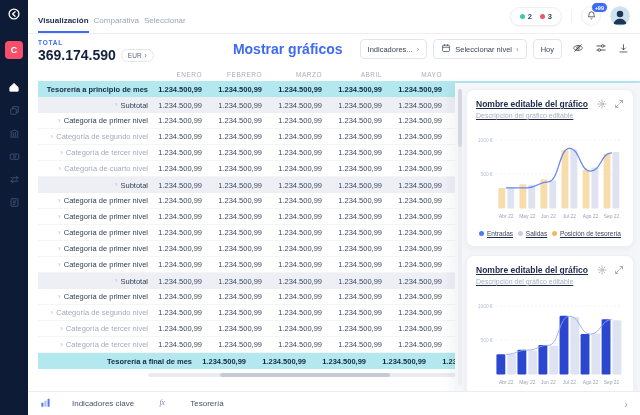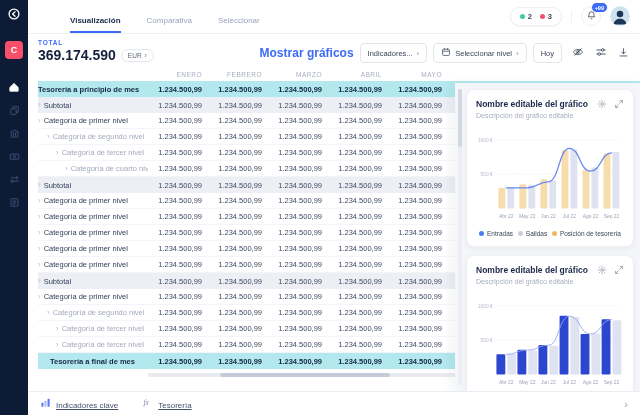--- a/index.html
+++ b/index.html
@@ -12,72 +12,72 @@
   .logo { width:15px; height:15px; margin-bottom:20px; display:flex; align-items:center; justify-content:center; }
   .ws { width:18px; height:18px; border-radius:4px; background:#f8506b; color:#fff; font-size:9px; font-weight:bold; display:flex; align-items:center; justify-content:center; margin-bottom:20px; }
   .nav { display:flex; flex-direction:column; gap:7px; align-items:center; }
   .nav .ico { width:16px; height:16px; display:flex; align-items:center; justify-content:center; color:#47587e; cursor:pointer; }
   .nav .ico.active { color:#ffffff; }
 
   
   .main { flex:1; position:relative; height:100%; background:#fff; min-width:0; }
   .topbar { padding:8px 10px 0 10px; position:relative; border-bottom:1px solid #edeff4; }
   .title { font-size:13px; font-weight:bold; color:#14213d; letter-spacing:.2px; }
-  .tabs { display:flex; gap:26px; margin-top:8px;margin-left:32px; }
+  .tabs { display:flex; gap:5px; margin-top:8px; }
   .tab { font-size:8px; color:#9aa3b8; padding-bottom:6px; border-bottom:2px solid transparent; cursor:pointer; }
   .tab.active { color:#1c2b4a; font-weight:bold; border-color:#3d6bf5; }
   .top-right { position:absolute; top:6px; right:10px; display:flex; align-items:center; gap:9px; }
   .counters { display:flex; align-items:center; gap:8px; border:1px solid #edeff3; border-radius:11px; padding:4px 9px; background:#fff; box-shadow:0 1px 2px rgba(20,30,60,.04); }
   .counter { display:flex; align-items:center; gap:3px; font-size:7.5px; color:#3c4557; font-weight:bold; }
   .dot { width:5px; height:5px; border-radius:50%; }
   .tr-div { width:1px; height:13px; background:#eef0f4; }
   .bell-wrap { position:relative; width:20px; height:20px; border:1px solid #edeff3; border-radius:50%; display:flex; align-items:center; justify-content:center; color:#3c4557; cursor:pointer; }
   .badge { position:absolute; top:-5px; right:-8px; background:#3d6bf5; color:#fff; font-size:5.5px; font-weight:bold; border-radius:6px; padding:1.5px 3px; border:1px solid #fff; }
   .avatar { width:20px; height:20px; border-radius:50%; overflow:hidden; cursor:pointer; }
 
   
-  .toolbar { display:flex; align-items:flex-end; justify-content:space-between; padding:5px 10px 5px 10px; }
+  .toolbar { display:flex; align-items:flex-start; justify-content:space-between; padding:5px 10px 5px 10px; }
   .total-label { font-size:6.5px; font-weight:bold; color:#3d6bf5; letter-spacing:.8px; }
   .total-row { display:flex; align-items:center; gap:5px; margin-top:1px; }
   .total-value { font-size:14px; font-weight:bold; color:#14213d; }
   .currency-pill { font-size:6.5px; color:#5a6578; border:1px solid #e3e6ee; border-radius:9px; padding:2px 6px; display:flex; gap:3px; align-items:center; cursor:pointer; background:#fff; }
   .controls { display:flex; align-items:center; gap:6px; }
-  .link { font-size:12px; color:#3d6bf5; font-weight:bold; margin-right:0; cursor:pointer; }
+  .link { font-size:14px; color:#3d6bf5; font-weight:bold; margin-right:11px; cursor:pointer; }
   .btn { display:flex; align-items:center; gap:4px; height:20px; padding:0 7px; border:1px solid #e2e5ec; border-radius:4px; background:#fff; font-size:7.5px; color:#3c4557; cursor:pointer; }
   .btn .chev { color:#8b94a8; font-size:8px; }
   .iconbtn { color:#3c4557; display:flex; padding:1px; cursor:pointer; margin-left:3px; }
 
   
   .table-area { padding-left:10px; position:relative; }
   .thead { display:flex; height:13px; align-items:center; }
   .th { font-size:6.5px; color:#a6aec0; letter-spacing:.5px; }
-  .col-label { width:110px; flex-shrink:0; }
+  .col-label { width:110px; flex-shrink:0;justify-content:flex-end; }
   .col-val { width:60px; flex-shrink:0; padding-right:6px; text-align:right; }
   .row { display:flex; height:16px; align-items:center; font-size:7.5px; border-bottom:1px solid #f3f5f9; cursor:pointer; }
   .cell-label { display:flex; align-items:center; gap:3px; color:#33405a; white-space:nowrap; overflow:hidden; }
   .row.muted .cell-label { color:#a2aabc; }
   .row.highlight { background:#b3e8ee; border-bottom:none; }
   .row.highlight .cell-label { color:#152743; font-weight:bold; }
   .row.highlight .val { color:#152743; font-weight:bold; }
   .row.subtotal { background:#edeff5; border-bottom:none; }
   .chev-icon { color:#b6bdcc; font-size:8px; line-height:1; }
   .val { color:#3f4b63; }
   .hscroll { height:4px; background:#e9ebf1; border-radius:2px; margin:4px 0 0 110px; width:330px; position:relative; cursor:pointer; }
   .hthumb { position:absolute; left:72px; width:170px; height:4px; border-radius:2px; background:#c3cad8; }
 
   
   .bottombar { position:absolute; left:0; right:0; bottom:0; height:24px; background:#fff; border-top:1px solid #e9ecf2; display:flex; align-items:center; padding:0 12px; gap:24px; z-index:20; }
-  .bitem { display:flex; align-items:flex-end; gap:5px; font-size:8px; color:#45506b; cursor:pointer;text-decoration:underline; }
+  .bitem { display:flex; align-items:center; gap:21px; font-size:8px; color:#45506b; cursor:pointer; }
   .bchev { margin-left:auto; color:#9aa3b5; font-size:11px; cursor:pointer; }
 
   
   .charts-panel { position:absolute; top:83px; left:427px; right:0; bottom:24px; background:#f5f6f9; z-index:10; padding:6px 6px 0 11px; box-shadow:-4px 0 10px rgba(20,30,60,.05); overflow:hidden; }
   .vscroll { position:absolute; left:3px; top:6px; bottom:6px; width:4px; background:#eceef3; border-radius:2px; cursor:pointer; }
   .vthumb { position:absolute; top:0; width:4px; height:58px; background:#d2d7e2; border-radius:2px; }
-  .card { background:#fff; border:1px solid #eef0f5; border-radius:8px; box-shadow:0 2px 6px rgba(20,30,60,.05); padding:9px; margin-bottom:8px; }
+  .card { background:#fff; border:1px solid #eef0f5; border-radius:8px; box-shadow:0 2px 6px rgba(20,30,60,.05); padding:9px; margin-bottom:8px;text-decoration:underline; }
   .card.cut { height:170px; }
   .card-head { display:flex; align-items:flex-start; justify-content:space-between; }
   .card-title { font-size:8.5px; font-weight:bold; color:#1b2847; }
   .card-sub { font-size:7px; color:#a7aebd; margin-top:3px; }
   .card-icons { display:flex; gap:7px; color:#8a93a6; }
   .card-icons span { cursor:pointer; display:flex; }
   svg.chart { width:100%; height:100px; margin-top:4px; display:block; }
   .legend { display:flex; justify-content:space-between; margin-top:7px; padding:0 3px; }
   .litem { display:flex; align-items:center; gap:3px; font-size:6.5px; color:#3c4557; cursor:pointer; }
   .ldot { width:5px; height:5px; border-radius:50%; }
@@ -425,21 +425,21 @@
               <span>Categoría de tercer nivel</span>
             </div>
             <div class="val col-val">1.234.500,99</div>
             <div class="val col-val">1.234.500,99</div>
             <div class="val col-val">1.234.500,99</div>
             <div class="val col-val">1.234.500,99</div>
             <div class="val col-val">1.234.500,99</div>
             <div class="val col-val">1.234.500,99</div>
           </div>
           <div class="row highlight">
-            <div class="cell-label col-label" style="padding-left: 12px;">
+            <div class="cell-label col-label" style="padding-left: 12px; margin-left: 44px;">
               <span>Tesorería a final de mes</span>
             </div>
             <div class="val col-val">1.234.500,99</div>
             <div class="val col-val">1.234.500,99</div>
             <div class="val col-val">1.234.500,99</div>
             <div class="val col-val">1.234.500,99</div>
             <div class="val col-val">1.234.500,99</div>
             <div class="val col-val">1.234.500,99</div>
           </div>
         </div>

